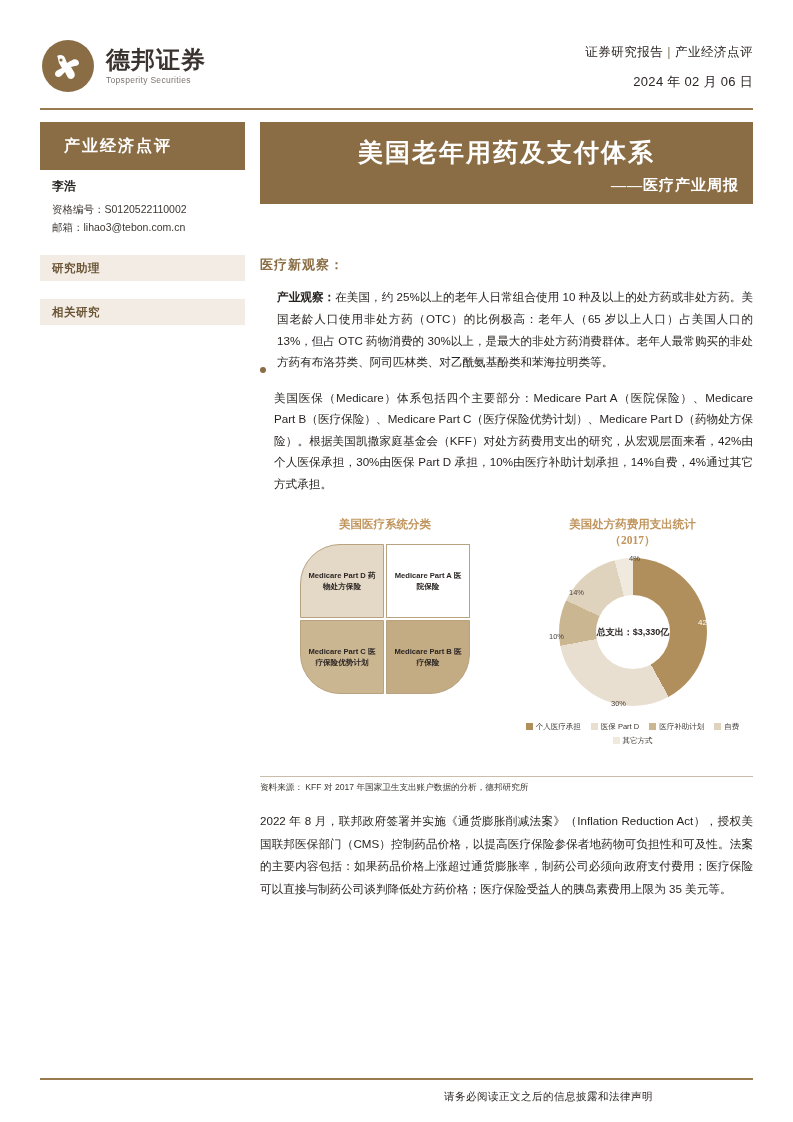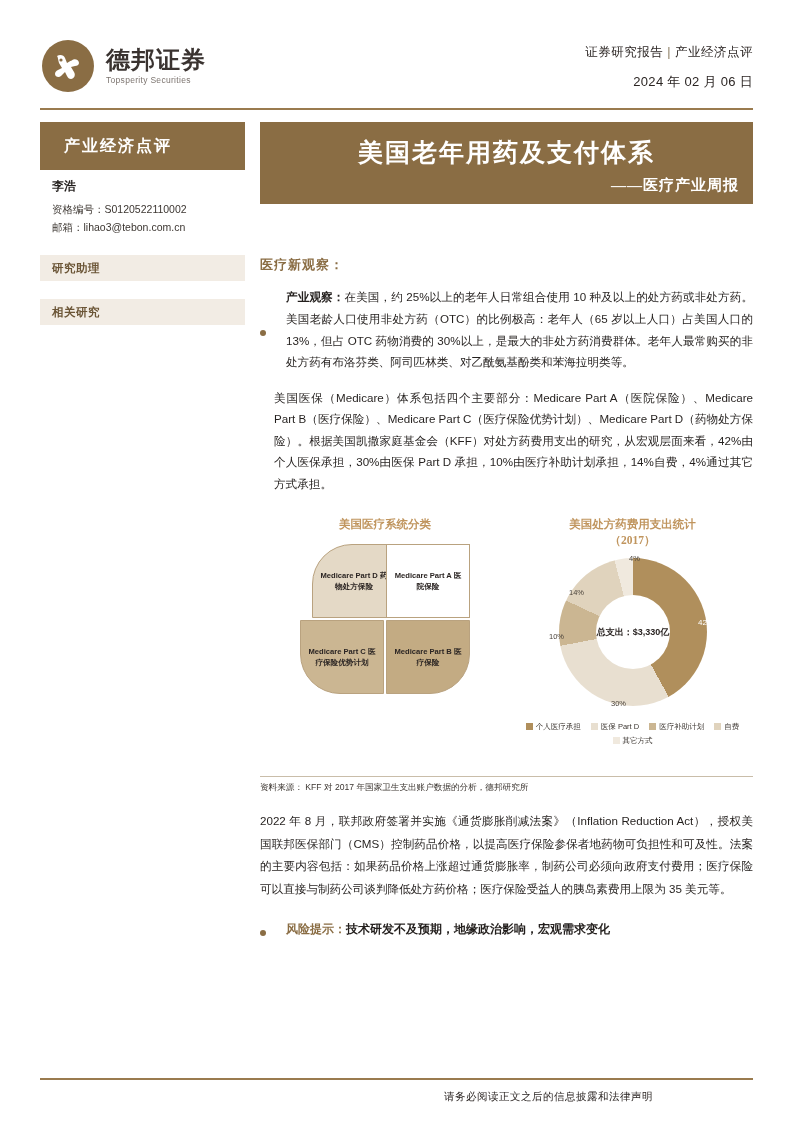--- a/index.html
+++ b/index.html
@@ -67,21 +67,21 @@
   }
 
   .content{position:absolute;left:260px;top:214px;width:493px;}
 
   .sec-head{
     color:#8a6d44;font-weight:bold;font-size:13px;
     font-family:"Liberation Serif","DejaVu Serif",serif;
     letter-spacing:1px;margin-bottom:12px;margin-top:42px;
   }
 
-  .bullet-row{display:flex;gap:20px;align-items:center;}
+  .bullet-row{display:flex;gap:11px;align-items:flex-end;}
   .bullet{width:6px;height:6px;border-radius:50%;background:#8a6d44;margin-top:7px;flex:0 0 6px;}
   .para{
     font-size:11.6px;line-height:1.85;text-align:justify;color:#231f1d;
     font-family:"Liberation Sans","DejaVu Sans",sans-serif;
   }
   .para b{font-family:"Liberation Serif","DejaVu Serif",serif;}
   .para2{margin-top:14px;margin-left:14px;}
   .para3{margin-top:16px;font-size:11.6px;line-height:1.95;text-align:justify;}
 
   
@@ -91,21 +91,21 @@
   .chart-right{left:255px;width:235px;}
   .chart-title{
     text-align:center;color:#c0955e;font-size:11.5px;font-weight:bold;
     font-family:"Liberation Serif","DejaVu Serif",serif;line-height:1.4;
   }
   .quad-wrap{position:relative;width:170px;height:150px;margin:12px auto 0;}
   .quad{position:absolute;width:84px;height:74px;box-sizing:border-box;
     display:flex;align-items:center;justify-content:center;text-align:center;
     font-size:7.6px;font-weight:bold;line-height:1.45;color:#2b2523;padding:4px;}
   .q-a{left:86px;top:0;background:#ffffff;border:1px solid #b9a27f;}
-  .q-d{left:12px;top:0;background:#e4d9c6;border:1px solid #b9a27f;border-radius:40px 0 0 0;}
+  .q-d{left:0;top:0;background:#e4d9c6;border:1px solid #b9a27f;border-radius:40px 0 0 0;}
   .q-c{left:0;top:76px;background:#cbb692;border:1px solid #b9a27f;border-radius:0 0 0 40px;}
   .q-b{left:86px;top:76px;background:#c3ab83;border:1px solid #b9a27f;border-radius:0 0 40px 0;}
 
   .donut-wrap{position:relative;width:175px;height:160px;margin:6px auto 0;}
   .donut{
     position:absolute;left:14px;top:4px;width:148px;height:148px;border-radius:50%;
     background:conic-gradient(
       #b08f5c 0deg 151.2deg,
       #e8dfd0 151.2deg 259.2deg,
       #cbb692 259.2deg 295.2deg,
@@ -243,24 +243,18 @@
           <span class="legend-item"><span class="key" style="background:#f0e9de"></span><span>其它方式</span></span>
         </div>
       </div>
 
     </div>
 
     <div class="source">资料来源： KFF 对 2017 年国家卫生支出账户数据的分析，德邦研究所</div>
 
     <div class="para para3">2022 年 8 月，联邦政府签署并实施《通货膨胀削减法案》（Inflation Reduction Act），授权美国联邦医保部门（CMS）控制药品价格，以提高医疗保险参保者地药物可负担性和可及性。法案的主要内容包括：如果药品价格上涨超过通货膨胀率，制药公司必须向政府支付费用；医疗保险可以直接与制药公司谈判降低处方药价格；医疗保险受益人的胰岛素费用上限为 35 美元等。</div>
 
-    <div class="bullet-row risk">
-      <div class="bullet"></div>
-      <div class="para">
-        <span class="rlabel">风险提示：</span><span>技术研发不及预期，地缘政治影响，宏观需求变化</span>
-      </div>
-    </div>
   </div>
 
   <div class="footer-rule"></div>
   <div class="footer-text">请务必阅读正文之后的信息披露和法律声明</div>
 
 </div>
 
 </body></html>

